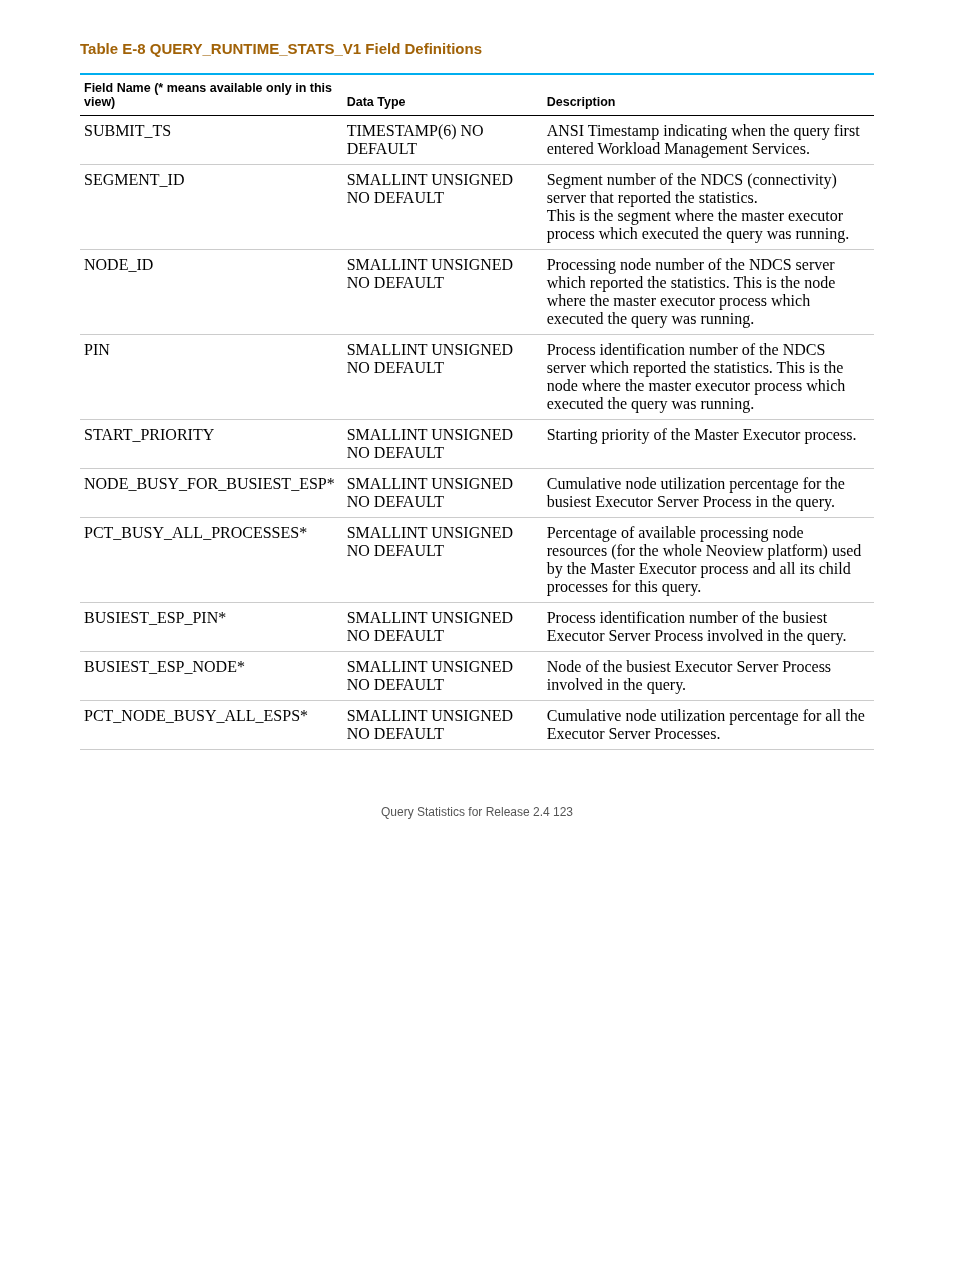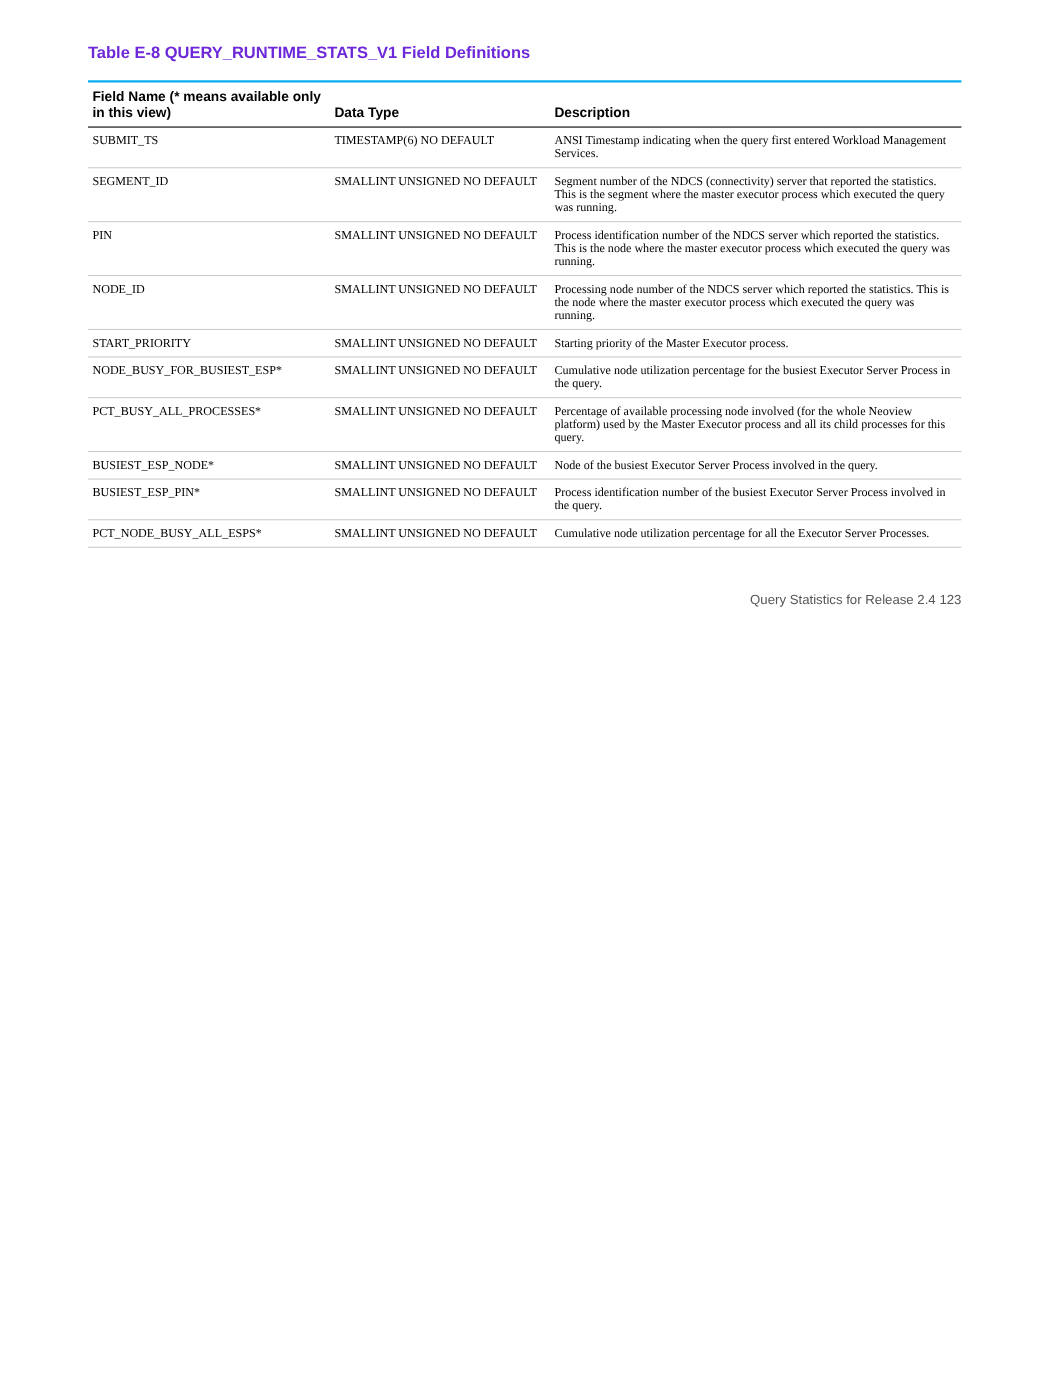--- a/index.html
+++ b/index.html
@@ -6,21 +6,21 @@
     body {
       font-family: "Times New Roman", Times, serif;
       font-size: 13px;
       color: #000;
       background: #fff;
       width: 954px;
       min-height: 1271px;
       padding: 40px 80px 60px 80px;
     }
     .page-title {
-      color: #6d28d9;
+      color: #a16207;
       font-size: 15px;
       font-weight: bold;
       margin-bottom: 16px;
       font-family: Arial, sans-serif;
     }
     table {
       width: 100%;
       border-collapse: collapse;
       font-size: 12.5px;
     }
@@ -34,32 +34,32 @@
       font-family: Arial, sans-serif;
       font-weight: bold;
       font-size: 12.5px;
       text-align: left;
       padding: 6px 8px 6px 4px;
       vertical-align: bottom;
     }
     td {
       padding: 6px 8px 6px 4px;
       vertical-align: top;
-      font-size: 11px;
+      font-size: 16px;
     }
     .col-field { width: 220px; }
     .col-type { width: 200px; }
     .col-desc { width: auto; }
     tr.data-row {
       border-bottom: 0.5px solid #ccc;
     }
     .footer {
       display: flex;
-      justify-content: flex-end;
-      margin-top: 40px;
+      justify-content: center;
+      margin-top: 55px;
       font-family: Arial, sans-serif;
       font-size: 12px;
       color: #555;
     }
   </style>
 </head>
 <body>
 
 <div class="page-title">Table E-8 QUERY_RUNTIME_STATS_V1 Field Definitions</div>
 
@@ -76,53 +76,53 @@
         <td>SUBMIT_TS</td>
         <td>TIMESTAMP(6) NO DEFAULT</td>
         <td>ANSI Timestamp indicating when the query first entered Workload Management Services.</td>
       </tr>
       <tr class="data-row">
         <td>SEGMENT_ID</td>
         <td>SMALLINT UNSIGNED NO DEFAULT</td>
         <td>Segment number of the NDCS (connectivity) server that reported the statistics.<br>This is the segment where the master executor process which executed the query was running.</td>
       </tr>
       <tr class="data-row">
+        <td>NODE_ID</td>
+        <td>SMALLINT UNSIGNED NO DEFAULT</td>
+        <td>Processing node number of the NDCS server which reported the statistics. This is the node where the master executor process which executed the query was running.</td>
+      </tr>
+      <tr class="data-row">
         <td>PIN</td>
         <td>SMALLINT UNSIGNED NO DEFAULT</td>
         <td>Process identification number of the NDCS server which reported the statistics. This is the node where the master executor process which executed the query was running.</td>
-      </tr>
-      <tr class="data-row">
-        <td>NODE_ID</td>
-        <td>SMALLINT UNSIGNED NO DEFAULT</td>
-        <td>Processing node number of the NDCS server which reported the statistics. This is the node where the master executor process which executed the query was running.</td>
       </tr>
       <tr class="data-row">
         <td>START_PRIORITY</td>
         <td>SMALLINT UNSIGNED NO DEFAULT</td>
         <td>Starting priority of the Master Executor process.</td>
       </tr>
       <tr class="data-row">
         <td>NODE_BUSY_FOR_BUSIEST_ESP*</td>
         <td>SMALLINT UNSIGNED NO DEFAULT</td>
         <td>Cumulative node utilization percentage for the busiest Executor Server Process in the query.</td>
       </tr>
       <tr class="data-row">
         <td>PCT_BUSY_ALL_PROCESSES*</td>
         <td>SMALLINT UNSIGNED NO DEFAULT</td>
-        <td>Percentage of available processing node involved (for the whole Neoview platform) used by the Master Executor process and all its child processes for this query.</td>
+        <td>Percentage of available processing node resources (for the whole Neoview platform) used by the Master Executor process and all its child processes for this query.</td>
+      </tr>
+      <tr class="data-row">
+        <td>BUSIEST_ESP_PIN*</td>
+        <td>SMALLINT UNSIGNED NO DEFAULT</td>
+        <td>Process identification number of the busiest Executor Server Process involved in the query.</td>
       </tr>
       <tr class="data-row">
         <td>BUSIEST_ESP_NODE*</td>
         <td>SMALLINT UNSIGNED NO DEFAULT</td>
         <td>Node of the busiest Executor Server Process involved in the query.</td>
-      </tr>
-      <tr class="data-row">
-        <td>BUSIEST_ESP_PIN*</td>
-        <td>SMALLINT UNSIGNED NO DEFAULT</td>
-        <td>Process identification number of the busiest Executor Server Process involved in the query.</td>
       </tr>
       <tr class="data-row">
         <td>PCT_NODE_BUSY_ALL_ESPS*</td>
         <td>SMALLINT UNSIGNED NO DEFAULT</td>
         <td>Cumulative node utilization percentage for all the Executor Server Processes.</td>
       </tr>
     </tbody>
 </table>
 
 <div class="footer">

